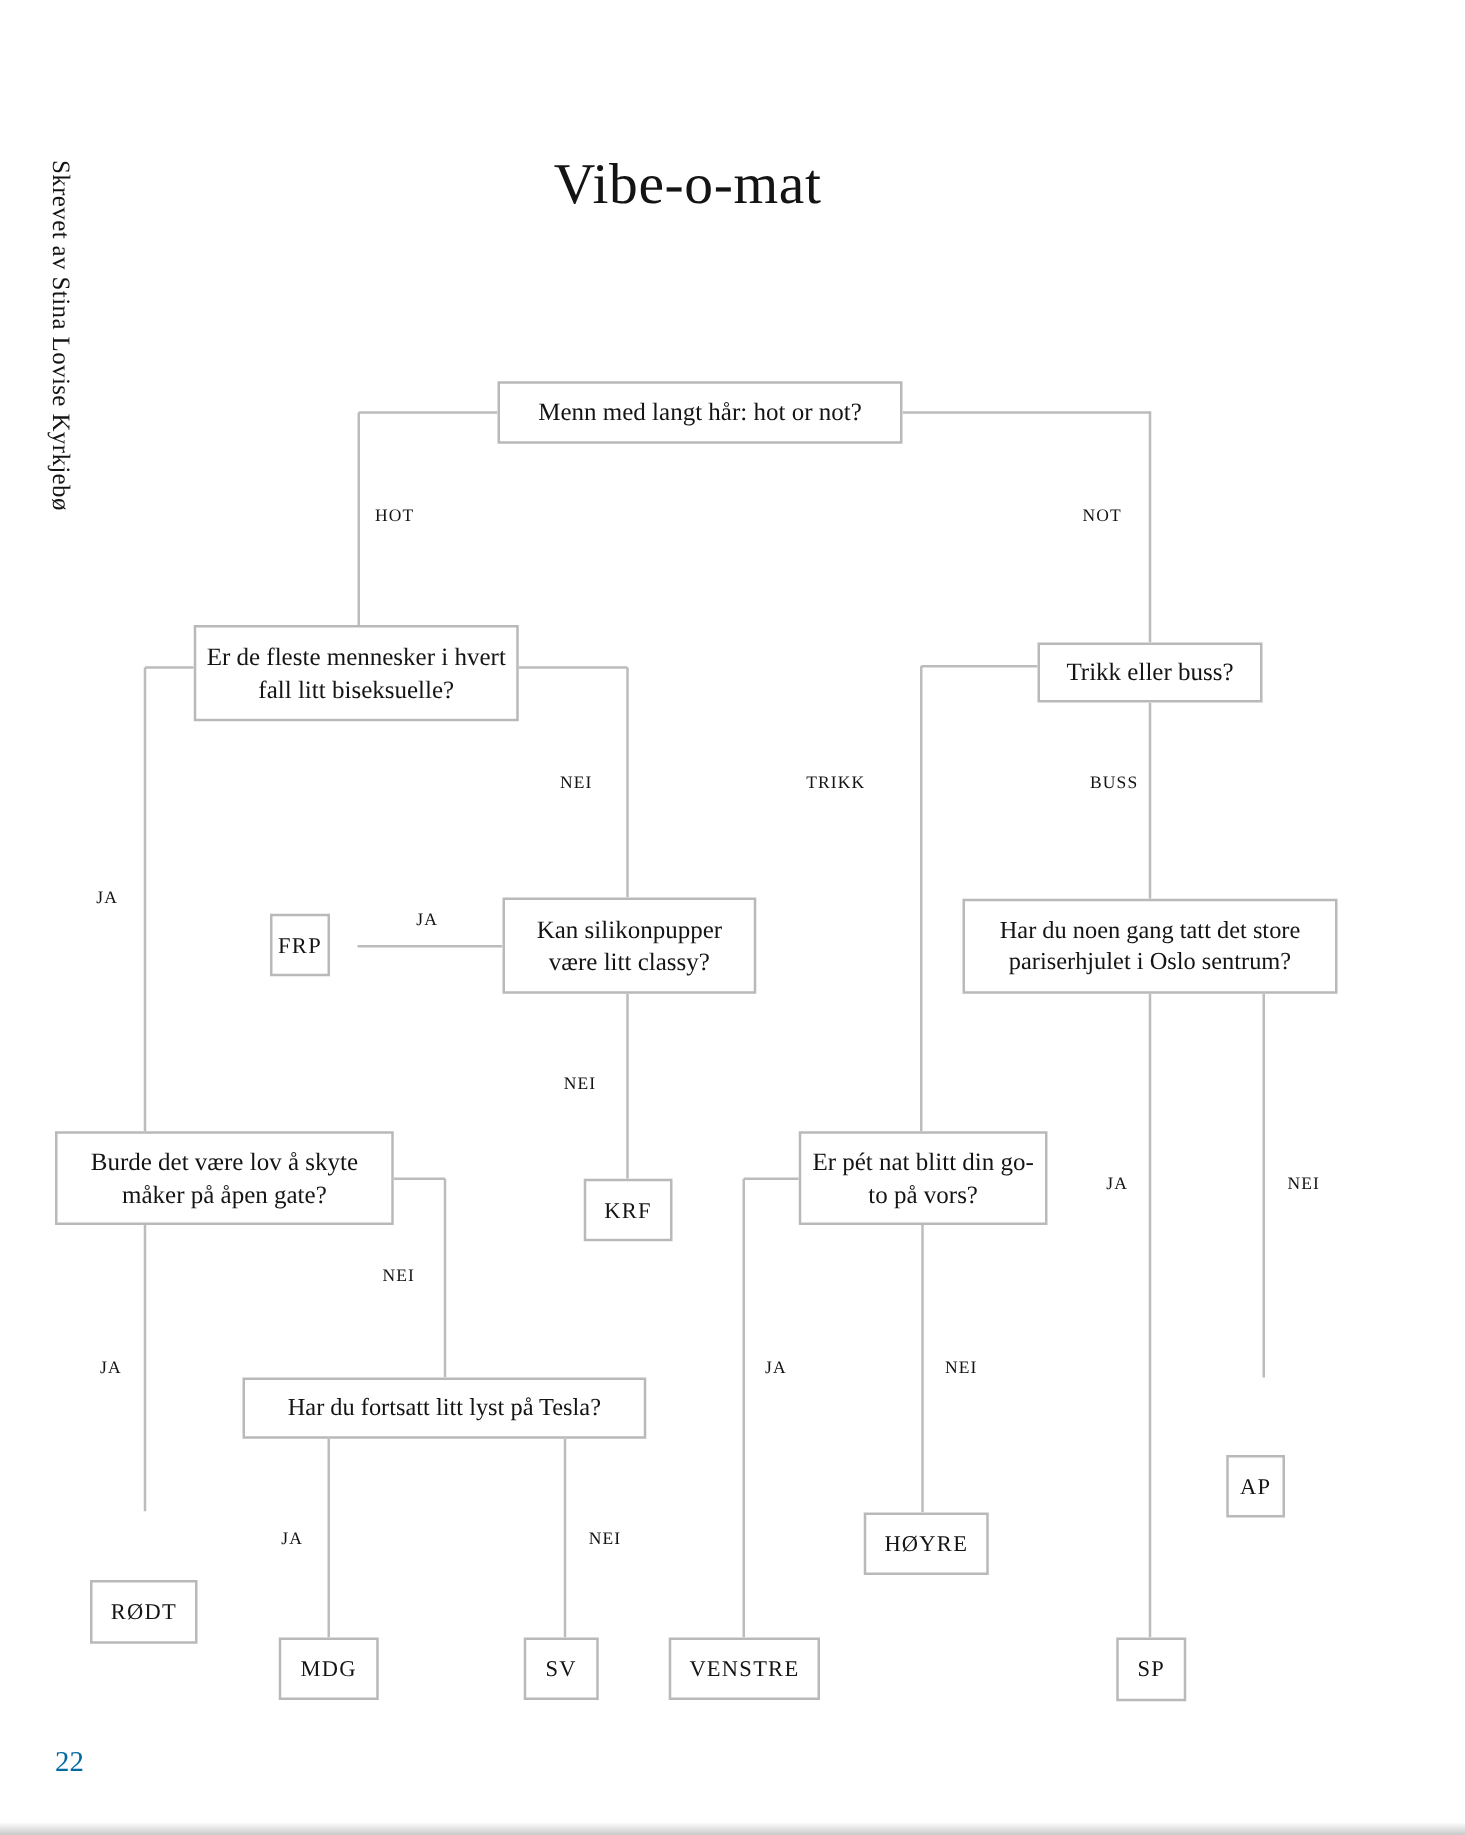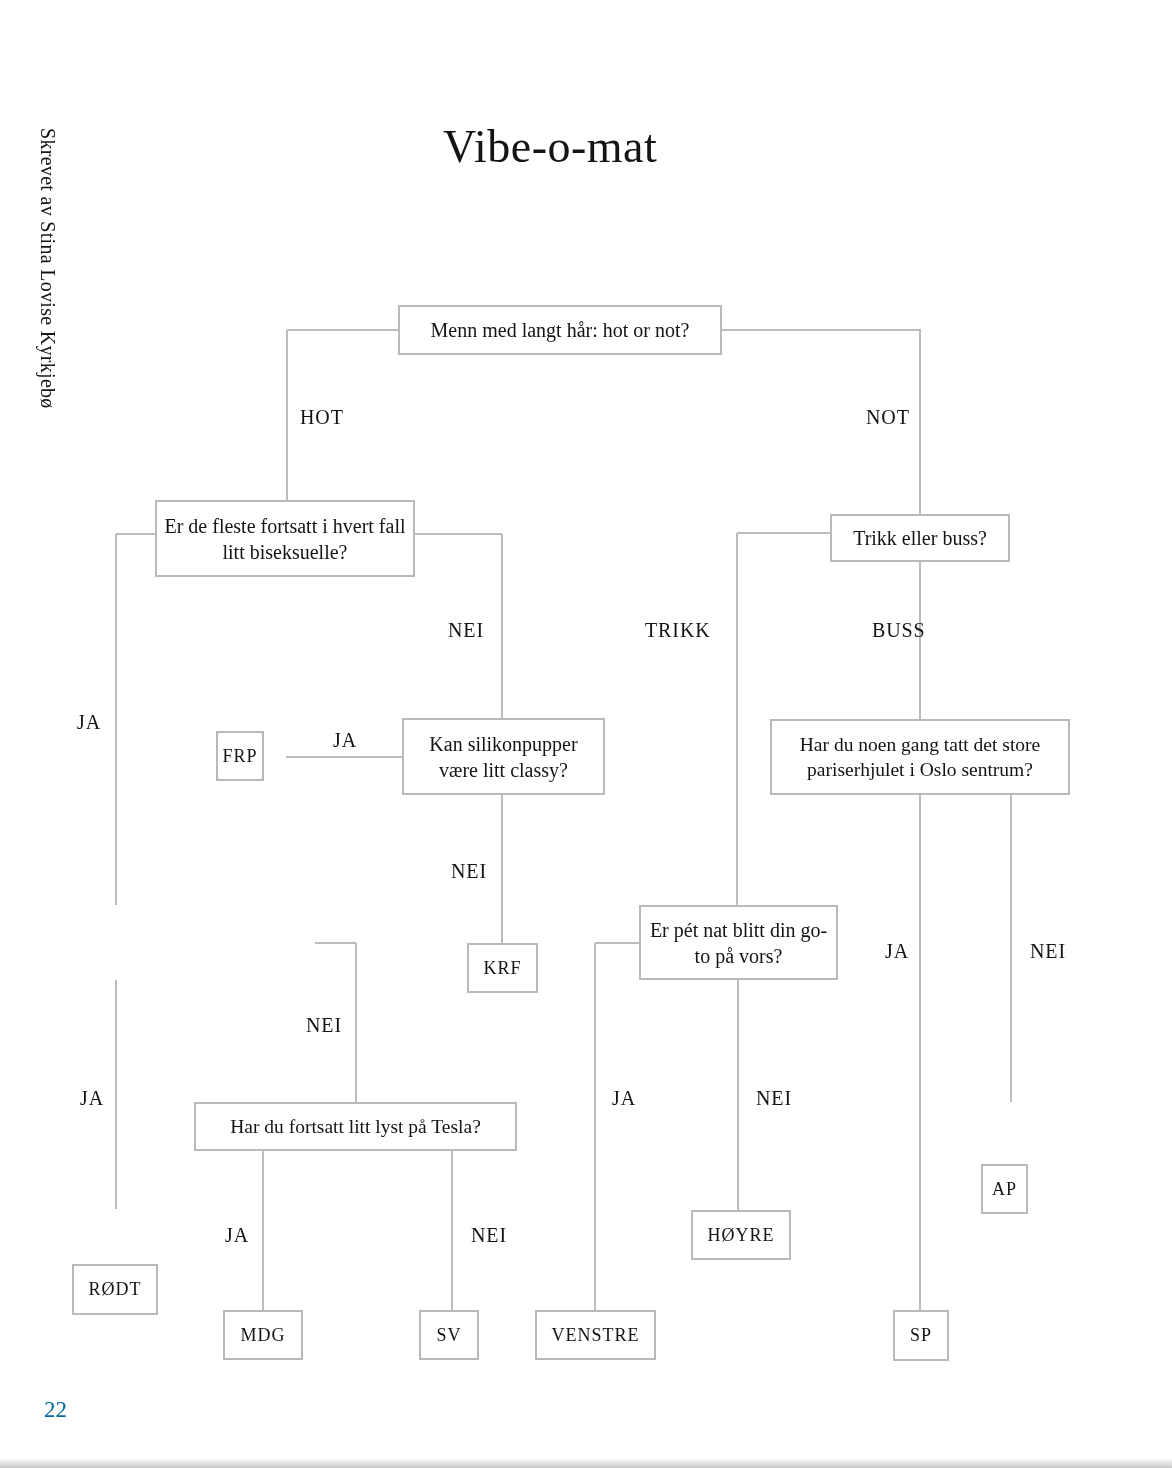--- a/index.html
+++ b/index.html
@@ -22,21 +22,21 @@
     font-size:20px; line-height:1.3; padding:2px 6px; color:#141414;
   }
   .nowrap { white-space:nowrap; }
   .small { font-size:19.5px; }
   .result {
     position:absolute; border:2px solid #b9b9b9; background:#ffffff;
     display:flex; align-items:center; justify-content:center; text-align:center;
     font-size:18px; letter-spacing:1px; color:#141414;
   }
   .lbl {
-    position:absolute; font-size:20px; letter-spacing:0.9px; white-space:nowrap; color:#141414;
+    position:absolute; font-size:14px; letter-spacing:0.9px; white-space:nowrap; color:#141414;
   }
   .hline { position:absolute; height:2px; background:#bcbcbc; }
   .vline { position:absolute; width:2px; background:#bcbcbc; }
   .edge-bottom {
     position:absolute; left:0; bottom:0; width:100%; height:10px;
     background:linear-gradient(#fdfdfd,#c9c9c9);
   }
 </style>
 </head>
 <body>
@@ -66,22 +66,23 @@
   <div class="vline" style="left:115px;top:980px;height:229px"></div>
   <div class="vline" style="left:355px;top:943px;height:159px"></div>
   <div class="vline" style="left:919px;top:795px;height:515px"></div>
   <div class="vline" style="left:1010px;top:795px;height:307px"></div>
   <div class="vline" style="left:262px;top:1151px;height:159px"></div>
   <div class="vline" style="left:451px;top:1151px;height:159px"></div>
   <div class="vline" style="left:594px;top:943px;height:367px"></div>
   <div class="vline" style="left:737px;top:980px;height:230px"></div>
 
   <div class="box nowrap" style="left:398px;top:305px;width:324px;height:50px">Menn med langt hår: hot or not?</div>
-  <div class="box" style="left:155px;top:500px;width:260px;height:77px">Er de fleste fortsatt i hvert fall litt biseksuelle?</div>
+  <div class="box" style="left:155px;top:500px;width:260px;height:77px">Er de fleste mennesker i hvert fall litt biseksuelle?</div>
   <div class="box nowrap" style="left:830px;top:514px;width:180px;height:48px">Trikk eller buss?</div>
+  <div class="box" style="left:44px;top:905px;width:271px;height:75px">Burde det være lov å skyte måker på åpen gate?</div>
   <div class="box" style="left:402px;top:718px;width:203px;height:77px">Kan silikonpupper være litt classy?</div>
   <div class="box small" style="left:770px;top:719px;width:300px;height:76px">Har du noen gang tatt det store pariserhjulet i Oslo sentrum?</div>
   <div class="box nowrap small" style="left:194px;top:1102px;width:323px;height:49px">Har du fortsatt litt lyst på Tesla?</div>
   <div class="box" style="left:639px;top:905px;width:199px;height:75px">Er pét nat blitt din go-to på vors?</div>
 
   <div class="result" style="left:216px;top:731px;width:48px;height:50px">FRP</div>
   <div class="result" style="left:467px;top:943px;width:71px;height:50px">KRF</div>
   <div class="result" style="left:72px;top:1264px;width:86px;height:51px">RØDT</div>
   <div class="result" style="left:223px;top:1310px;width:80px;height:50px">MDG</div>
   <div class="result" style="left:419px;top:1310px;width:60px;height:50px">SV</div>

